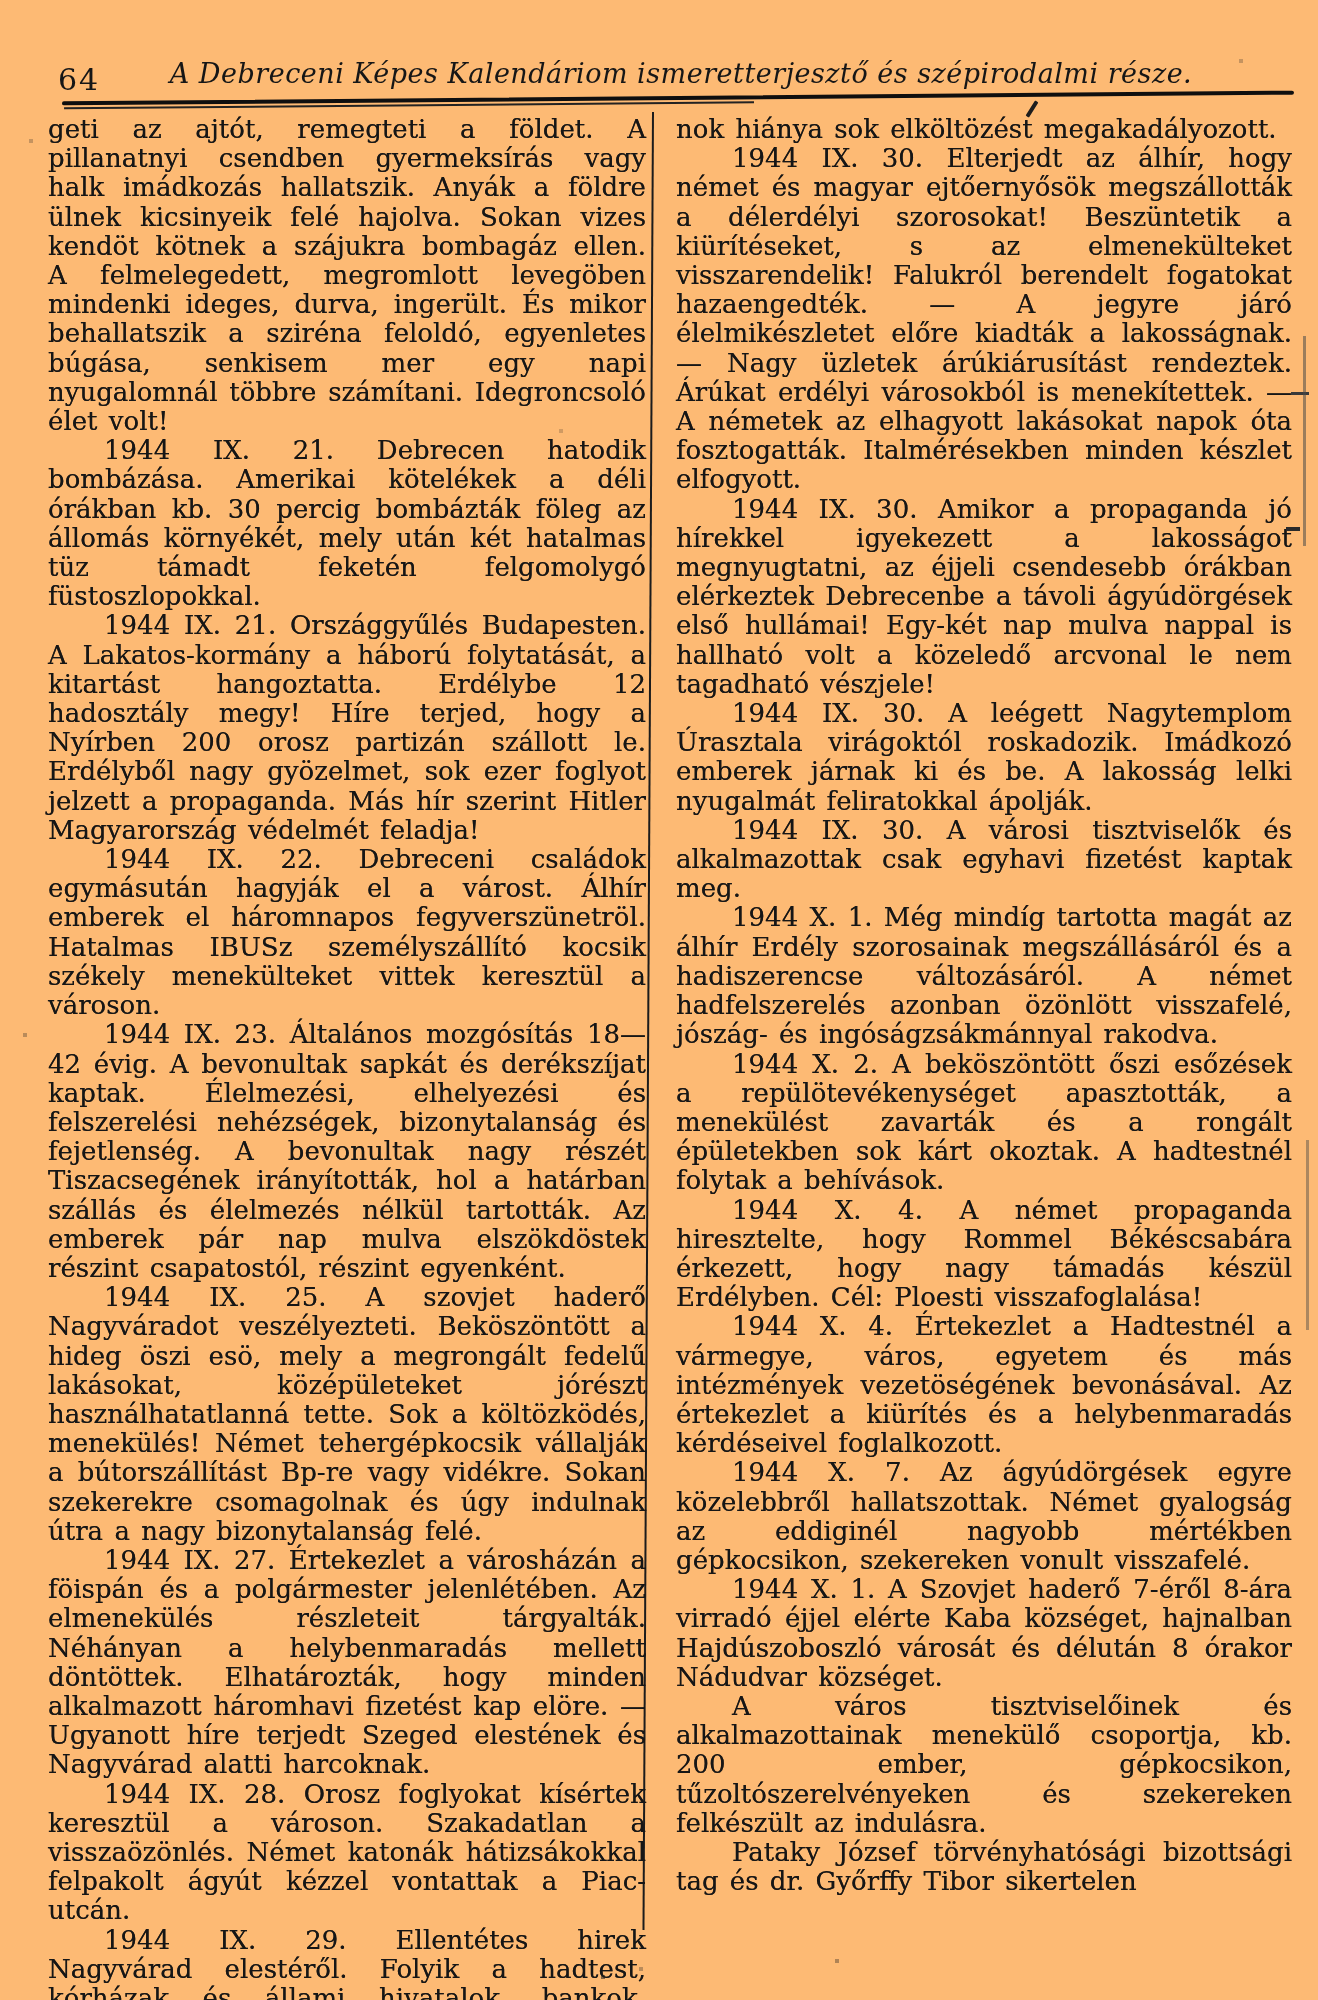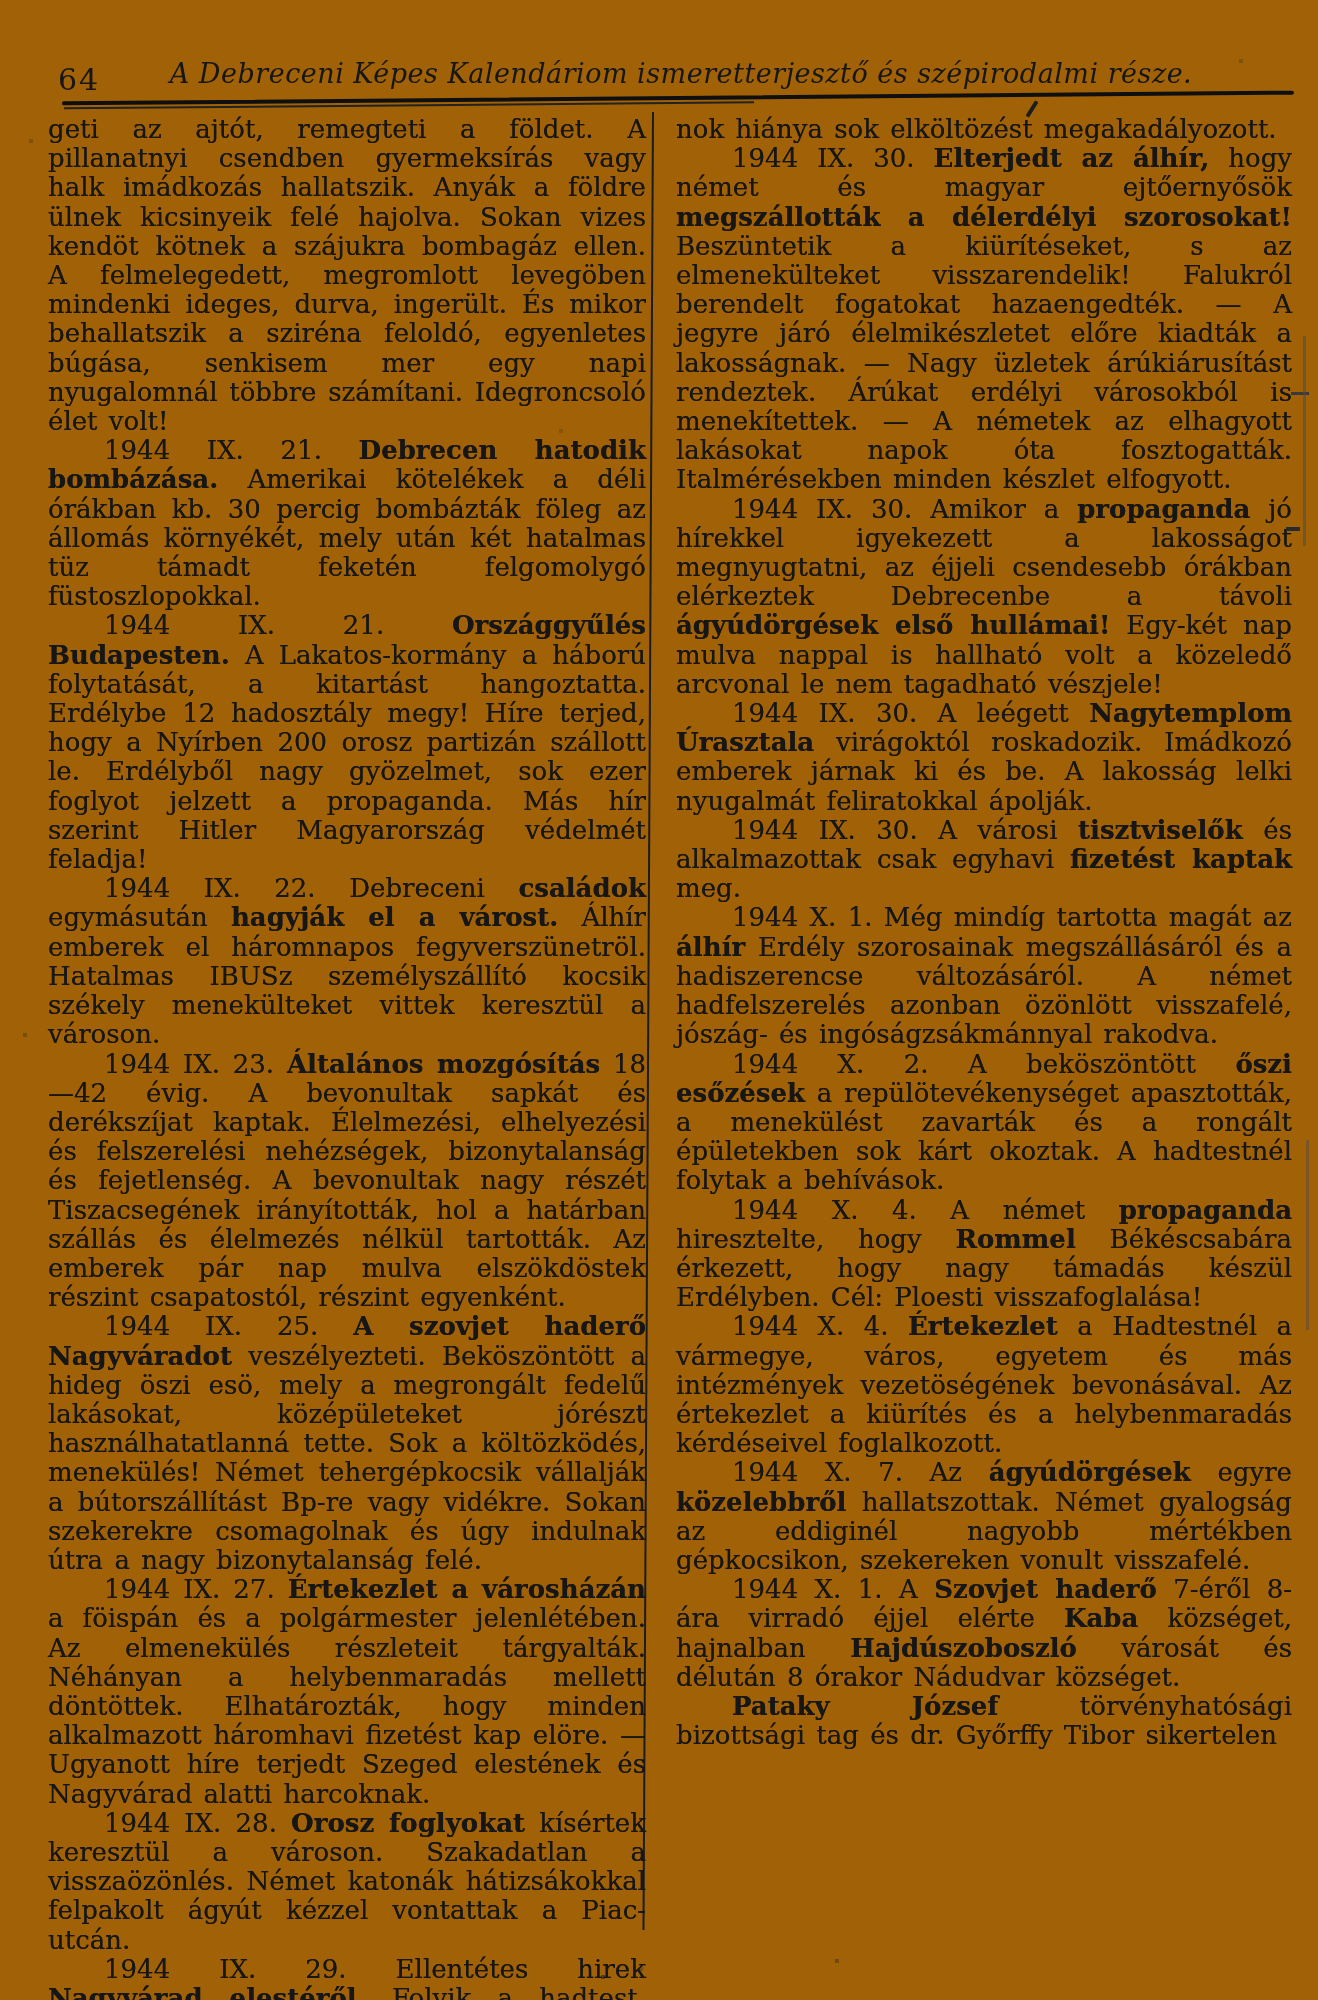--- a/index.html
+++ b/index.html
@@ -1,19 +1,19 @@
 <!DOCTYPE html>
 <html><head>
 <meta charset="utf-8">
 <style>
   html,body{margin:0;padding:0;background:#d9d9d6;}
   .page{
     position:relative;
     width:1318px;height:2000px;
-    background:#a16207;
+    background:#fdba74;
     font-family:"DejaVu Serif", serif;
     color:#161616;
     overflow:hidden;
   }
   
   .header{position:absolute;top:54px;left:50px;right:26px;height:48px;}
   .pagenum{position:absolute;left:8px;top:8px;font-size:30px;letter-spacing:2px;}
   .running-title{
     position:absolute;left:90px;right:70px;top:4px;
     text-align:center;font-style:italic;font-size:27px;letter-spacing:0.5px;
@@ -31,21 +31,21 @@
   .col{
     position:absolute;top:115px;
     font-size:26px;line-height:29.2px;
     text-align:justify;word-spacing:3px;
     text-shadow:0 0 0.6px rgba(15,15,15,.75);
   }
   .col-left{left:48px;width:598px;}
   .col-right{left:676px;width:616px;}
   .para{margin:0;padding:0;}
   .para.indent{text-indent:56px;}
-  .para b{font-weight:bold;}
+  .para b{font-weight:normal;}
   
   .ink-tick{position:absolute;left:1030px;top:100px;width:4px;height:18px;background:#1d1d1d;transform:rotate(32deg);border-radius:1px;}
   .edge-dash{position:absolute;left:1286px;top:527px;width:14px;height:4px;background:#2a2a2a;}
   .edge-dash2{position:absolute;left:1291px;top:392px;width:18px;height:3px;background:#3a3a3a;}
   .edge-line1{position:absolute;left:1303px;top:336px;width:3px;height:210px;background:#4a4a48;opacity:.55;}
   .edge-line2{position:absolute;left:1306px;top:1140px;width:3px;height:190px;background:#4a4a48;opacity:.45;}
   .specks{position:absolute;left:0;top:0;width:2px;height:2px;background:transparent;
     box-shadow:
       602px 1976px 0 1px rgba(30,30,30,.55),
       640px 1968px 0 1px rgba(30,30,30,.3),
@@ -89,20 +89,21 @@
       <p class="para indent"><span>1944 IX. 30. </span><b>Elterjedt az álhír,</b><span> hogy német és magyar ejtőernyősök </span><b>megszállották a délerdélyi szorosokat!</b><span> Beszüntetik a kiürítéseket, s az elmenekülteket visszarendelik! Falukról berendelt fogatokat hazaengedték. — A jegyre járó élelmikészletet előre kiadták a lakosságnak. — Nagy üzletek árúkiárusítást rendeztek. Árúkat erdélyi városokból is menekítettek. — A németek az elhagyott lakásokat napok óta fosztogatták. Italmérésekben minden készlet elfogyott.</span></p>
       <p class="para indent"><span>1944 IX. 30. Amikor a </span><b>propaganda</b><span> jó hírekkel igyekezett a lakosságot megnyugtatni, az éjjeli csendesebb órákban elérkeztek Debrecenbe a távoli </span><b>ágyúdörgések első hullámai!</b><span> Egy-két nap mulva nappal is hallható volt a közeledő arcvonal le nem tagadható vészjele!</span></p>
       <p class="para indent"><span>1944 IX. 30. A leégett </span><b>Nagytemplom Úrasztala</b><span> virágoktól roskadozik. Imádkozó emberek járnak ki és be. A lakosság lelki nyugalmát feliratokkal ápolják.</span></p>
       <p class="para indent"><span>1944 IX. 30. A városi </span><b>tisztviselők</b><span> és alkalmazottak csak egyhavi </span><b>fizetést kaptak</b><span> meg.</span></p>
       <p class="para indent"><span>1944 X. 1. Még mindíg tartotta magát az </span><b>álhír</b><span> Erdély szorosainak megszállásáról és a hadiszerencse változásáról. A német hadfelszerelés azonban özönlött visszafelé, jószág- és ingóságzsákmánnyal rakodva.</span></p>
       <p class="para indent"><span>1944 X. 2. A beköszöntött </span><b>őszi esőzések</b><span> a repülötevékenységet apasztották, a menekülést zavarták és a rongált épületekben sok kárt okoztak. A hadtestnél folytak a behívások.</span></p>
       <p class="para indent"><span>1944 X. 4. A német </span><b>propaganda</b><span> hiresztelte, hogy </span><b>Rommel</b><span> Békéscsabára érkezett, hogy nagy támadás készül Erdélyben. Cél: Ploesti visszafoglalása!</span></p>
       <p class="para indent"><span>1944 X. 4. </span><b>Értekezlet</b><span> a Hadtestnél a vármegye, város, egyetem és más intézmények vezetöségének bevonásával. Az értekezlet a kiürítés és a helybenmaradás kérdéseivel foglalkozott.</span></p>
       <p class="para indent"><span>1944 X. 7. Az </span><b>ágyúdörgések</b><span> egyre </span><b>közelebbről</b><span> hallatszottak. Német gyalogság az eddiginél nagyobb mértékben gépkocsikon, szekereken vonult visszafelé.</span></p>
       <p class="para indent"><span>1944 X. 1. A </span><b>Szovjet haderő</b><span> 7-éről 8-ára virradó éjjel elérte </span><b>Kaba</b><span> községet, hajnalban </span><b>Hajdúszoboszló</b><span> városát és délután 8 órakor Nádudvar községet.</span></p>
+      <p class="para indent"><span>A város tisztviselőinek és alkalmazottainak </span><b>menekülő csoportja,</b><span> kb. 200 ember, gépkocsikon, tűzoltószerelvényeken és szekereken felkészült az indulásra.</span></p>
       <p class="para indent"><b>Pataky József</b><span> törvényhatósági bizottsági tag és dr. Győrffy Tibor sikertelen </span></p>
     </div>
 
   <div class="ink-tick"></div>
   <div class="edge-dash"></div>
   <div class="edge-dash2"></div>
   <div class="edge-line1"></div>
   <div class="edge-line2"></div>
   <div class="specks"></div>
 

